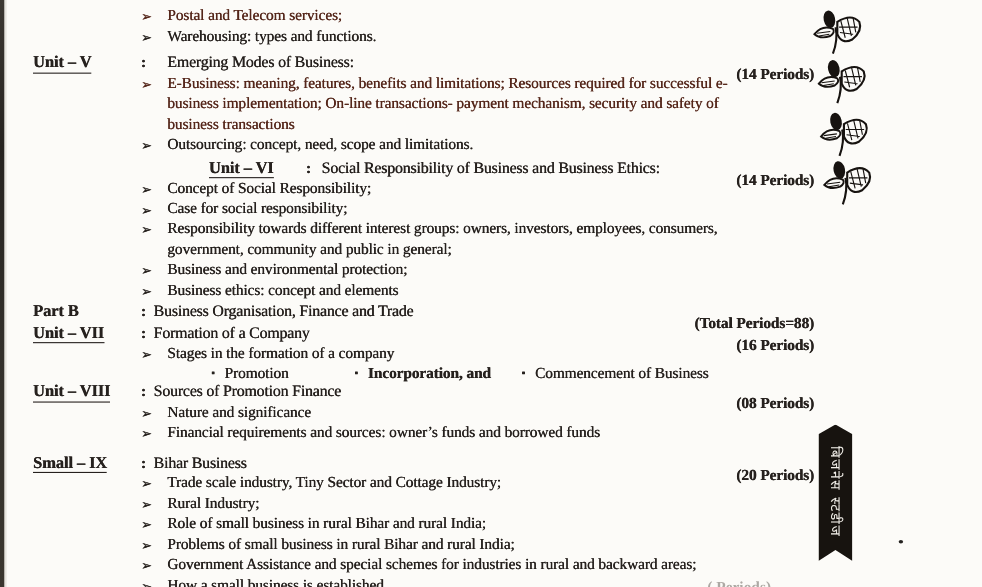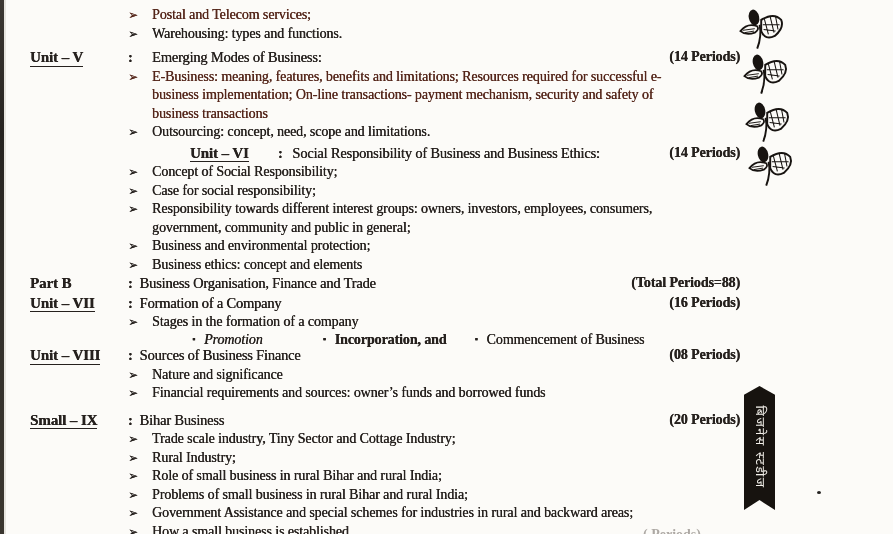--- a/index.html
+++ b/index.html
@@ -15,29 +15,29 @@
   #page-edge-light{position:absolute;left:4px;top:0;width:2px;height:534px;background:#cfcac2;opacity:.45;}
 
   #content{position:absolute;left:30px;top:0;width:710px;padding-top:6px;}
   .row{position:relative;line-height:18.5px;font-size:14px;letter-spacing:-0.1px;
        text-shadow:0.3px 0 0 currentColor;}
   .ulabel{display:inline-block;width:98px;font-weight:700;font-size:15px;vertical-align:top;}
   .ulabel .ul{border-bottom:1.6px solid currentColor;padding-bottom:.5px;}
   .sep{display:inline-block;font-weight:700;width:24px;}
   .sep.narrow{width:auto;margin-right:7px;}
   .utitle{font-weight:400;font-size:14.5px;letter-spacing:-0.2px;}
-  .right-label{position:absolute;right:0;top:0;font-weight:700;font-size:14px;letter-spacing:-0.1px;}
+  .right-label{position:absolute;right:0;top:12px;font-weight:700;font-size:14px;letter-spacing:-0.1px;}
   .bcol{display:inline-block;width:24px;font-size:12px;line-height:18.5px;vertical-align:top;}
   .btext{display:inline-block;vertical-align:top;max-width:586px;}
   .line{display:block;white-space:nowrap;}
   .red{color:var(--red,#55271b);}
   .sqwrap{display:inline-block;}
   .sq{display:inline-block;}
   .sq .sqb{font-size:9px;vertical-align:2px;margin-right:9px;}
-  .sq1{margin-left:40px;font-style:italic;}.sq2{margin-left:60px;font-weight:bold;}.sq3{margin-left:28px;}
+  .sq1{margin-left:40px;}.sq2{margin-left:60px;font-weight:bold;}.sq3{margin-left:28px;}
   
   #rows>:nth-child(3){margin-top:5px;}
   #rows>:nth-child(6){margin-top:2px;text-align:center;}
   #rows>:nth-child(15){margin-top:-2px;margin-bottom:-3px;}
   #rows>:nth-child(19){margin-top:8px;}
 
   
   #ribbon{position:absolute;left:744px;top:386px;width:31px;height:124px;
     background:var(--ribbon-bg,#17130f);
     clip-path:polygon(50% 0,100% 7%,100% 100%,50% 92%,0 100%,0 7%);}
@@ -88,21 +88,21 @@
       <div class="row row-unit"><span class="ulabel"><span class="ul">Unit – VI</span></span><span class="sep">:</span><span class="utitle">Social Responsibility of Business and Business Ethics:</span><span class="right-label">(14 Periods)</span></div>
       <div class="row row-bullet"><span class="ulabel"></span><span class="bcol">➢</span><span class="btext"><span class="line">Concept of Social Responsibility;</span></span></div>
       <div class="row row-bullet"><span class="ulabel"></span><span class="bcol">➢</span><span class="btext"><span class="line">Case for social responsibility;</span></span></div>
       <div class="row row-bullet"><span class="ulabel"></span><span class="bcol">➢</span><span class="btext"><span class="line">Responsibility towards different interest groups: owners, investors, employees, consumers,</span><span class="line">government, community and public in general;</span></span></div>
       <div class="row row-bullet"><span class="ulabel"></span><span class="bcol">➢</span><span class="btext"><span class="line">Business and environmental protection;</span></span></div>
       <div class="row row-bullet"><span class="ulabel"></span><span class="bcol">➢</span><span class="btext"><span class="line">Business ethics: concept and elements</span></span></div>
       <div class="row row-unit"><span class="ulabel"><span>Part B</span></span><span class="sep narrow">:</span><span class="utitle">Business Organisation, Finance and Trade</span><span class="right-label">(Total Periods=88)</span></div>
       <div class="row row-unit"><span class="ulabel"><span class="ul">Unit – VII</span></span><span class="sep narrow">:</span><span class="utitle">Formation of a Company</span><span class="right-label">(16 Periods)</span></div>
       <div class="row row-bullet"><span class="ulabel"></span><span class="bcol">➢</span><span class="btext"><span class="line">Stages in the formation of a company</span></span></div>
       <div class="row row-squares"><span class="ulabel"></span><span class="bcol"></span><span class="sqwrap"><span class="sq sq1"><span class="sqb">▪</span><span>Promotion</span></span><span class="sq sq2"><span class="sqb">▪</span><span>Incorporation, and</span></span><span class="sq sq3"><span class="sqb">▪</span><span>Commencement of Business</span></span></span></div>
-      <div class="row row-unit"><span class="ulabel"><span class="ul">Unit – VIII</span></span><span class="sep narrow">:</span><span class="utitle">Sources of Business Finance</span><span class="right-label">(08 Periods)</span></div>
+      <div class="row row-unit"><span class="ulabel"><span class="ul">Unit – VIII</span></span><span class="sep narrow">:</span><span class="utitle">Sources of Promotion Finance</span><span class="right-label">(08 Periods)</span></div>
       <div class="row row-bullet"><span class="ulabel"></span><span class="bcol">➢</span><span class="btext"><span class="line">Nature and significance</span></span></div>
       <div class="row row-bullet"><span class="ulabel"></span><span class="bcol">➢</span><span class="btext"><span class="line">Financial requirements and sources: owner’s funds and borrowed funds</span></span></div>
       <div class="row row-unit"><span class="ulabel"><span class="ul">Small – IX</span></span><span class="sep narrow">:</span><span class="utitle">Bihar Business</span><span class="right-label">(20 Periods)</span></div>
       <div class="row row-bullet"><span class="ulabel"></span><span class="bcol">➢</span><span class="btext"><span class="line">Trade scale industry, Tiny Sector and Cottage Industry;</span></span></div>
       <div class="row row-bullet"><span class="ulabel"></span><span class="bcol">➢</span><span class="btext"><span class="line">Rural Industry;</span></span></div>
       <div class="row row-bullet"><span class="ulabel"></span><span class="bcol">➢</span><span class="btext"><span class="line">Role of small business in rural Bihar and rural India;</span></span></div>
       <div class="row row-bullet"><span class="ulabel"></span><span class="bcol">➢</span><span class="btext"><span class="line">Problems of small business in rural Bihar and rural India;</span></span></div>
       <div class="row row-bullet"><span class="ulabel"></span><span class="bcol">➢</span><span class="btext"><span class="line">Government Assistance and special schemes for industries in rural and backward areas;</span></span></div>
       <div class="row row-bullet"><span class="ulabel"></span><span class="bcol">➢</span><span class="btext"><span class="line">How a small business is established.</span></span></div>
     </div>

